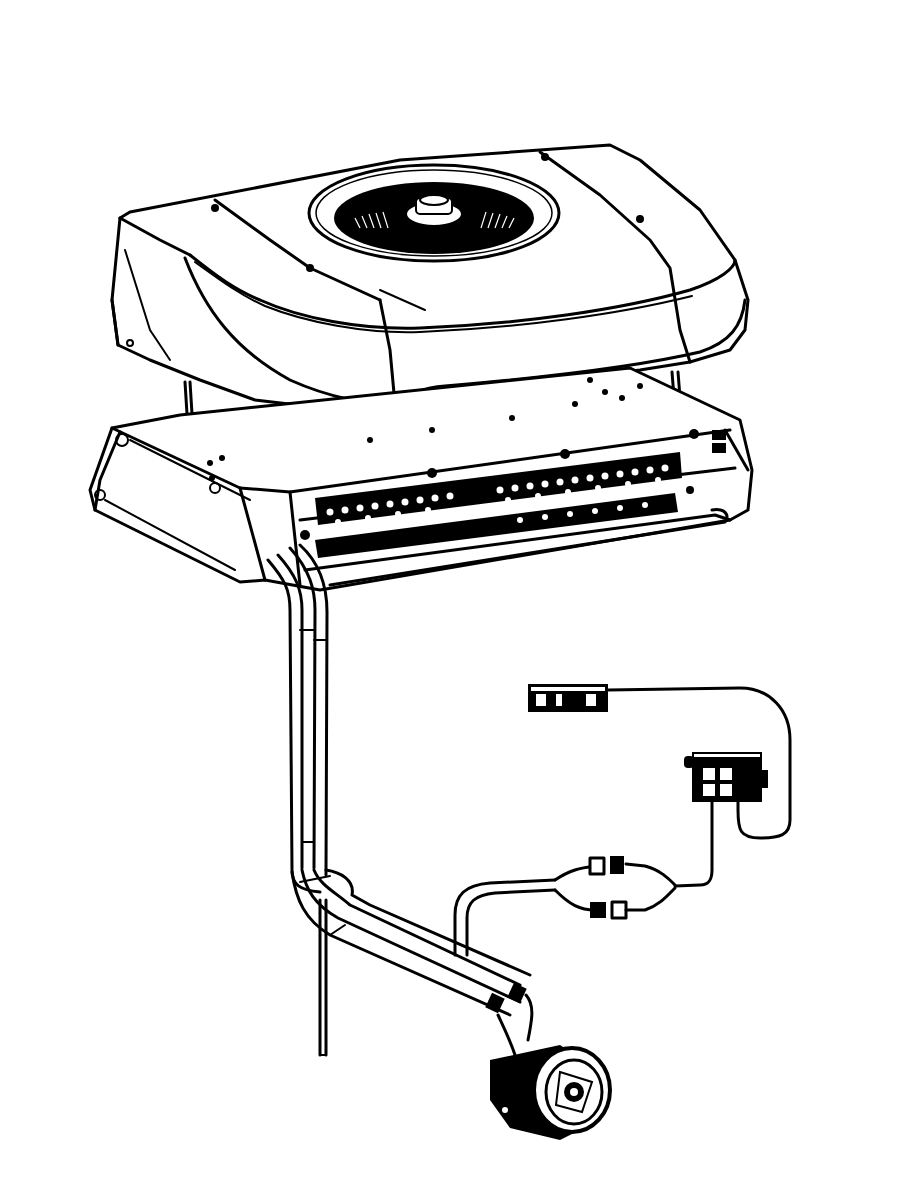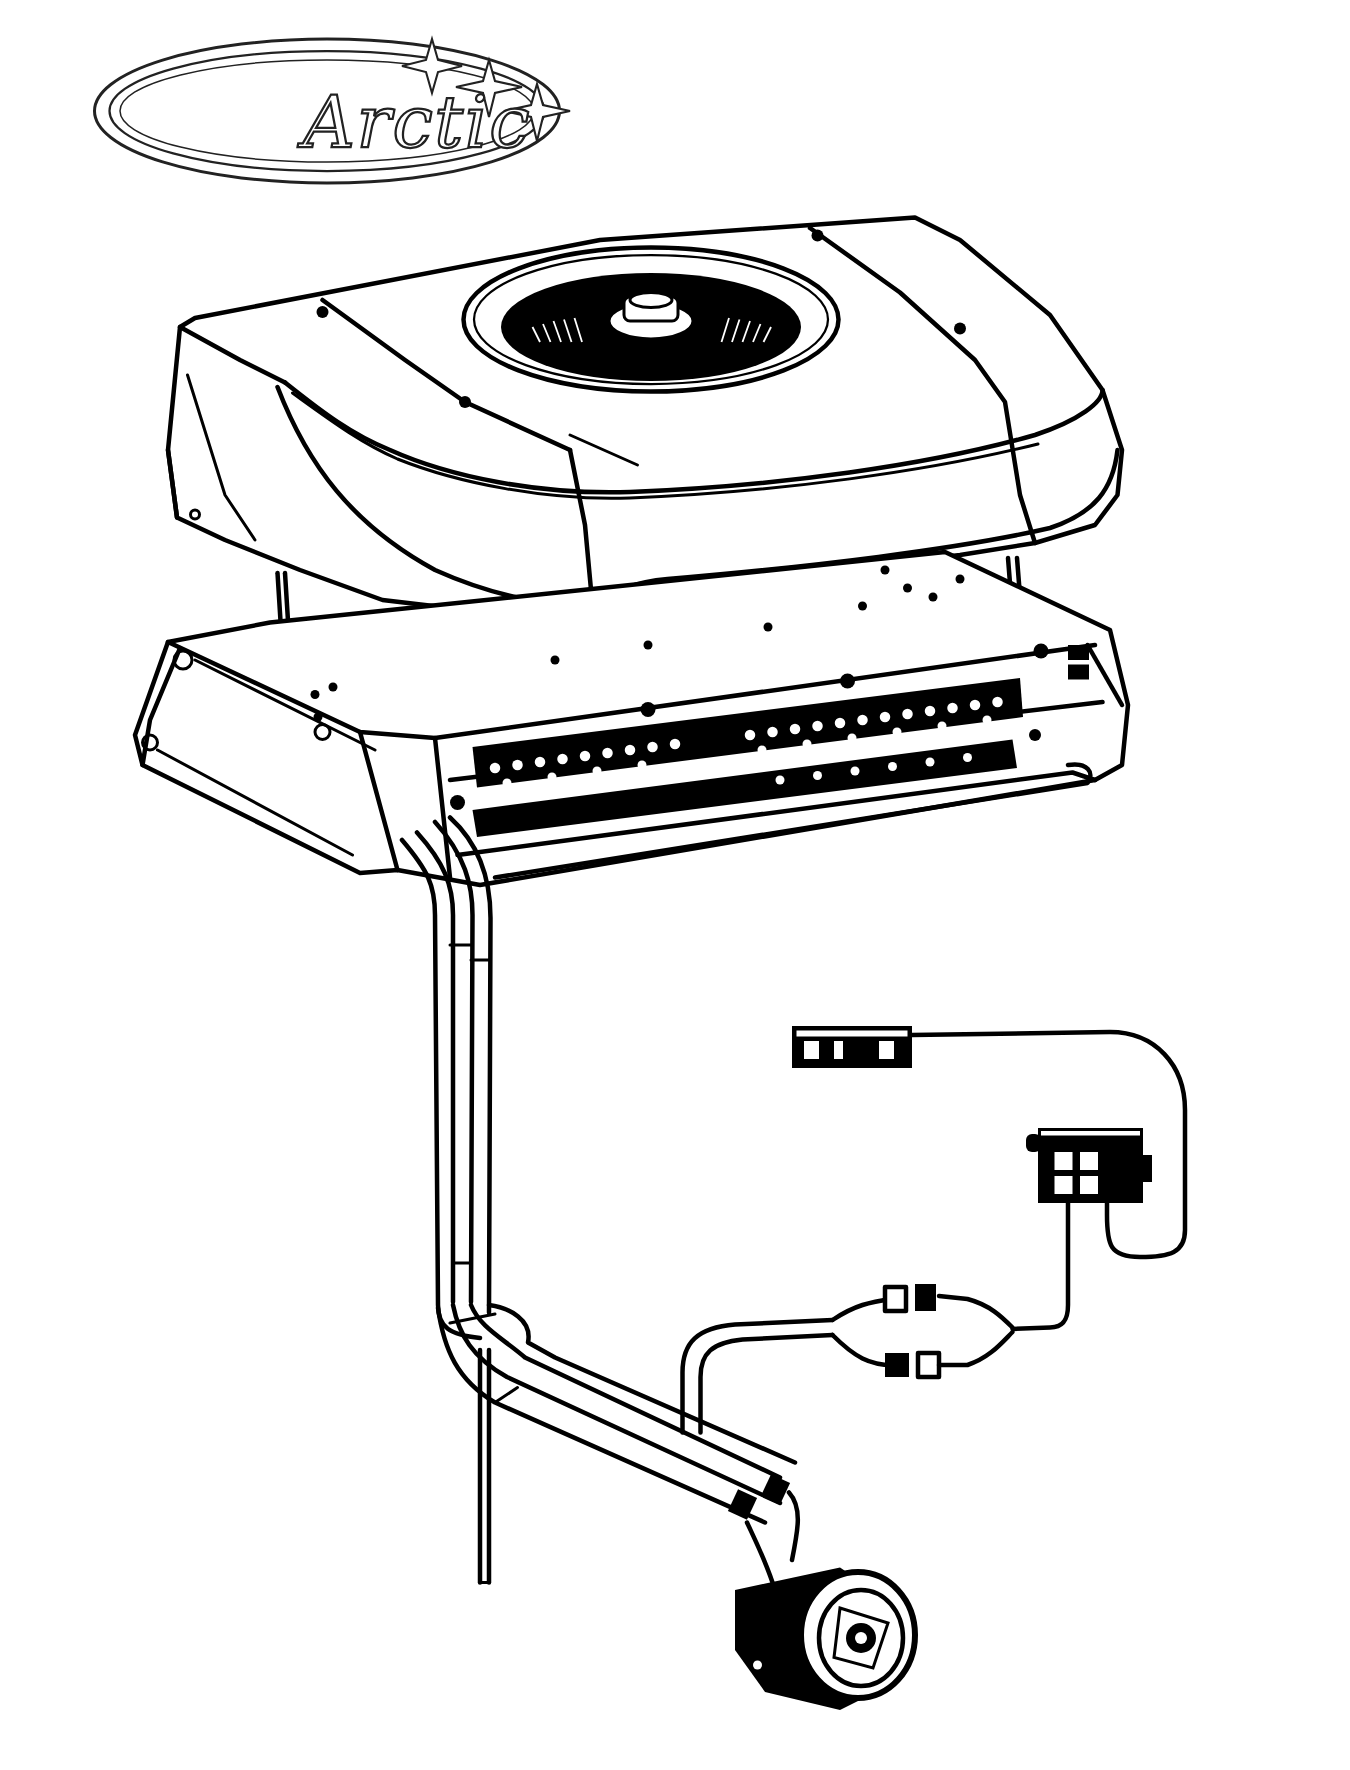--- a/index.html
+++ b/index.html
@@ -13,34 +13,20 @@
   .k { fill: none; stroke: #000; stroke-width: 3; stroke-linejoin: round; stroke-linecap: round; }
   .t { fill: none; stroke: #000; stroke-width: 2; stroke-linejoin: round; stroke-linecap: round; }
   .w { fill: #fff; stroke: #000; stroke-width: 3; stroke-linejoin: round; }
   .b { fill: #000; }
 </style>
 </head>
 <body>
 
 <div class="canvas">
 
-  <div class="logo">
-    <svg width="330" height="110" viewBox="0 0 330 110">
-      <ellipse cx="160" cy="56" rx="155" ry="48" fill="none" stroke="#222" stroke-width="2"></ellipse>
-      <ellipse cx="160" cy="56" rx="145" ry="40" fill="none" stroke="#222" stroke-width="1.5"></ellipse>
-      <ellipse cx="160" cy="56" rx="138" ry="34" fill="none" stroke="#222" stroke-width="1"></ellipse>
-
-      <g fill="#fff" stroke="#222" stroke-width="1.4">
-        <path d="M230 8 L234 22 L250 26 L234 30 L230 44 L226 30 L210 26 L226 22 Z"></path>
-        <path d="M268 22 L272 36 L290 40 L272 44 L268 60 L264 44 L246 40 L264 36 Z"></path>
-        <path d="M300 38 L304 52 L322 56 L304 60 L300 76 L296 60 L278 56 L296 52 Z"></path>
-      </g>
-    </svg>
-    <div class="logo-text">Arctic</div>
-  </div>
 
   <svg width="900" height="1180" viewBox="0 0 900 1180">
 
     <g>
       <path class="w" d="M120 218 L130 212 L400 160 L610 145 L640 160 L700 210 L735 260 L748 300 L745 330 L730 350 L690 362 L640 370 L540 382 L420 396 L380 412 L340 410 L255 400 L200 380 L150 360 L118 345 L112 300 Z"></path>
       <path class="k" d="M120 218 L160 240 L190 255"></path>
       <path class="k" d="M190 255 C215 275 235 290 260 300 C300 318 360 330 420 328 C520 324 620 310 690 290 C720 280 735 268 735 260"></path>
       <path class="t" d="M195 262 C220 280 240 295 265 306 C305 322 365 334 420 332 C520 328 620 314 692 296"></path>
 
       <path class="k" d="M185 258 C205 310 235 350 290 380 C330 398 370 405 395 404"></path>

